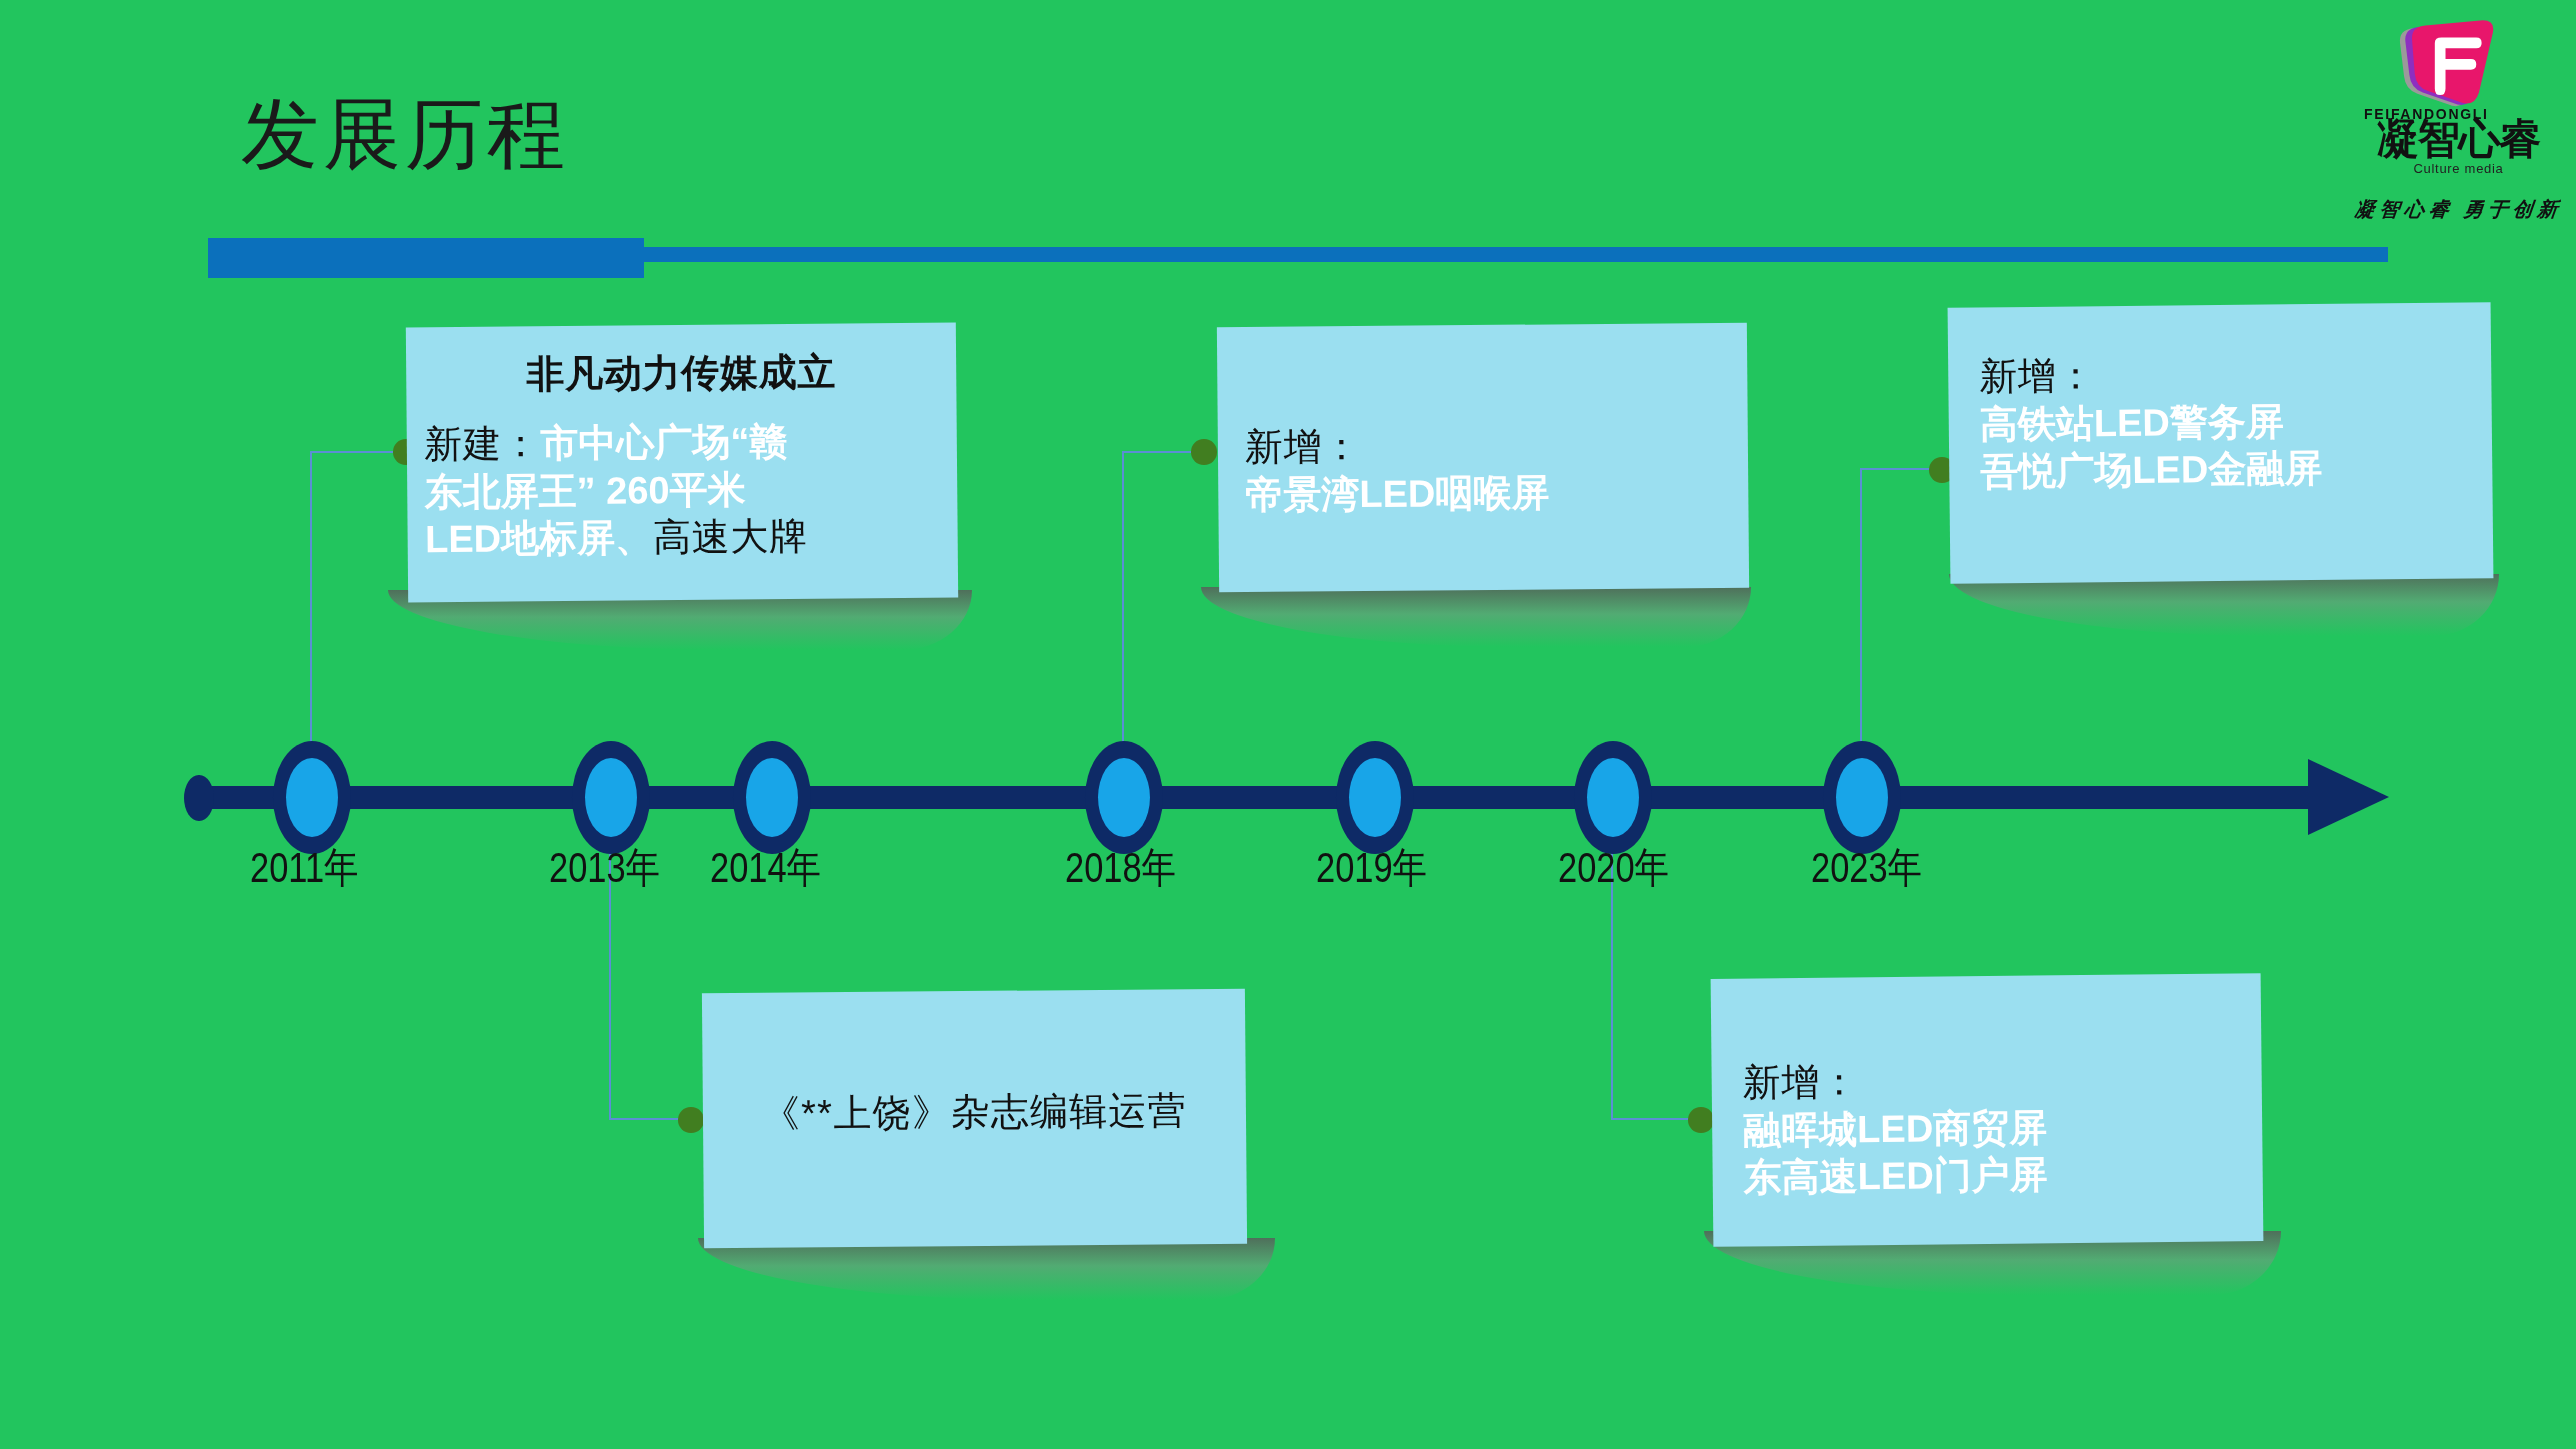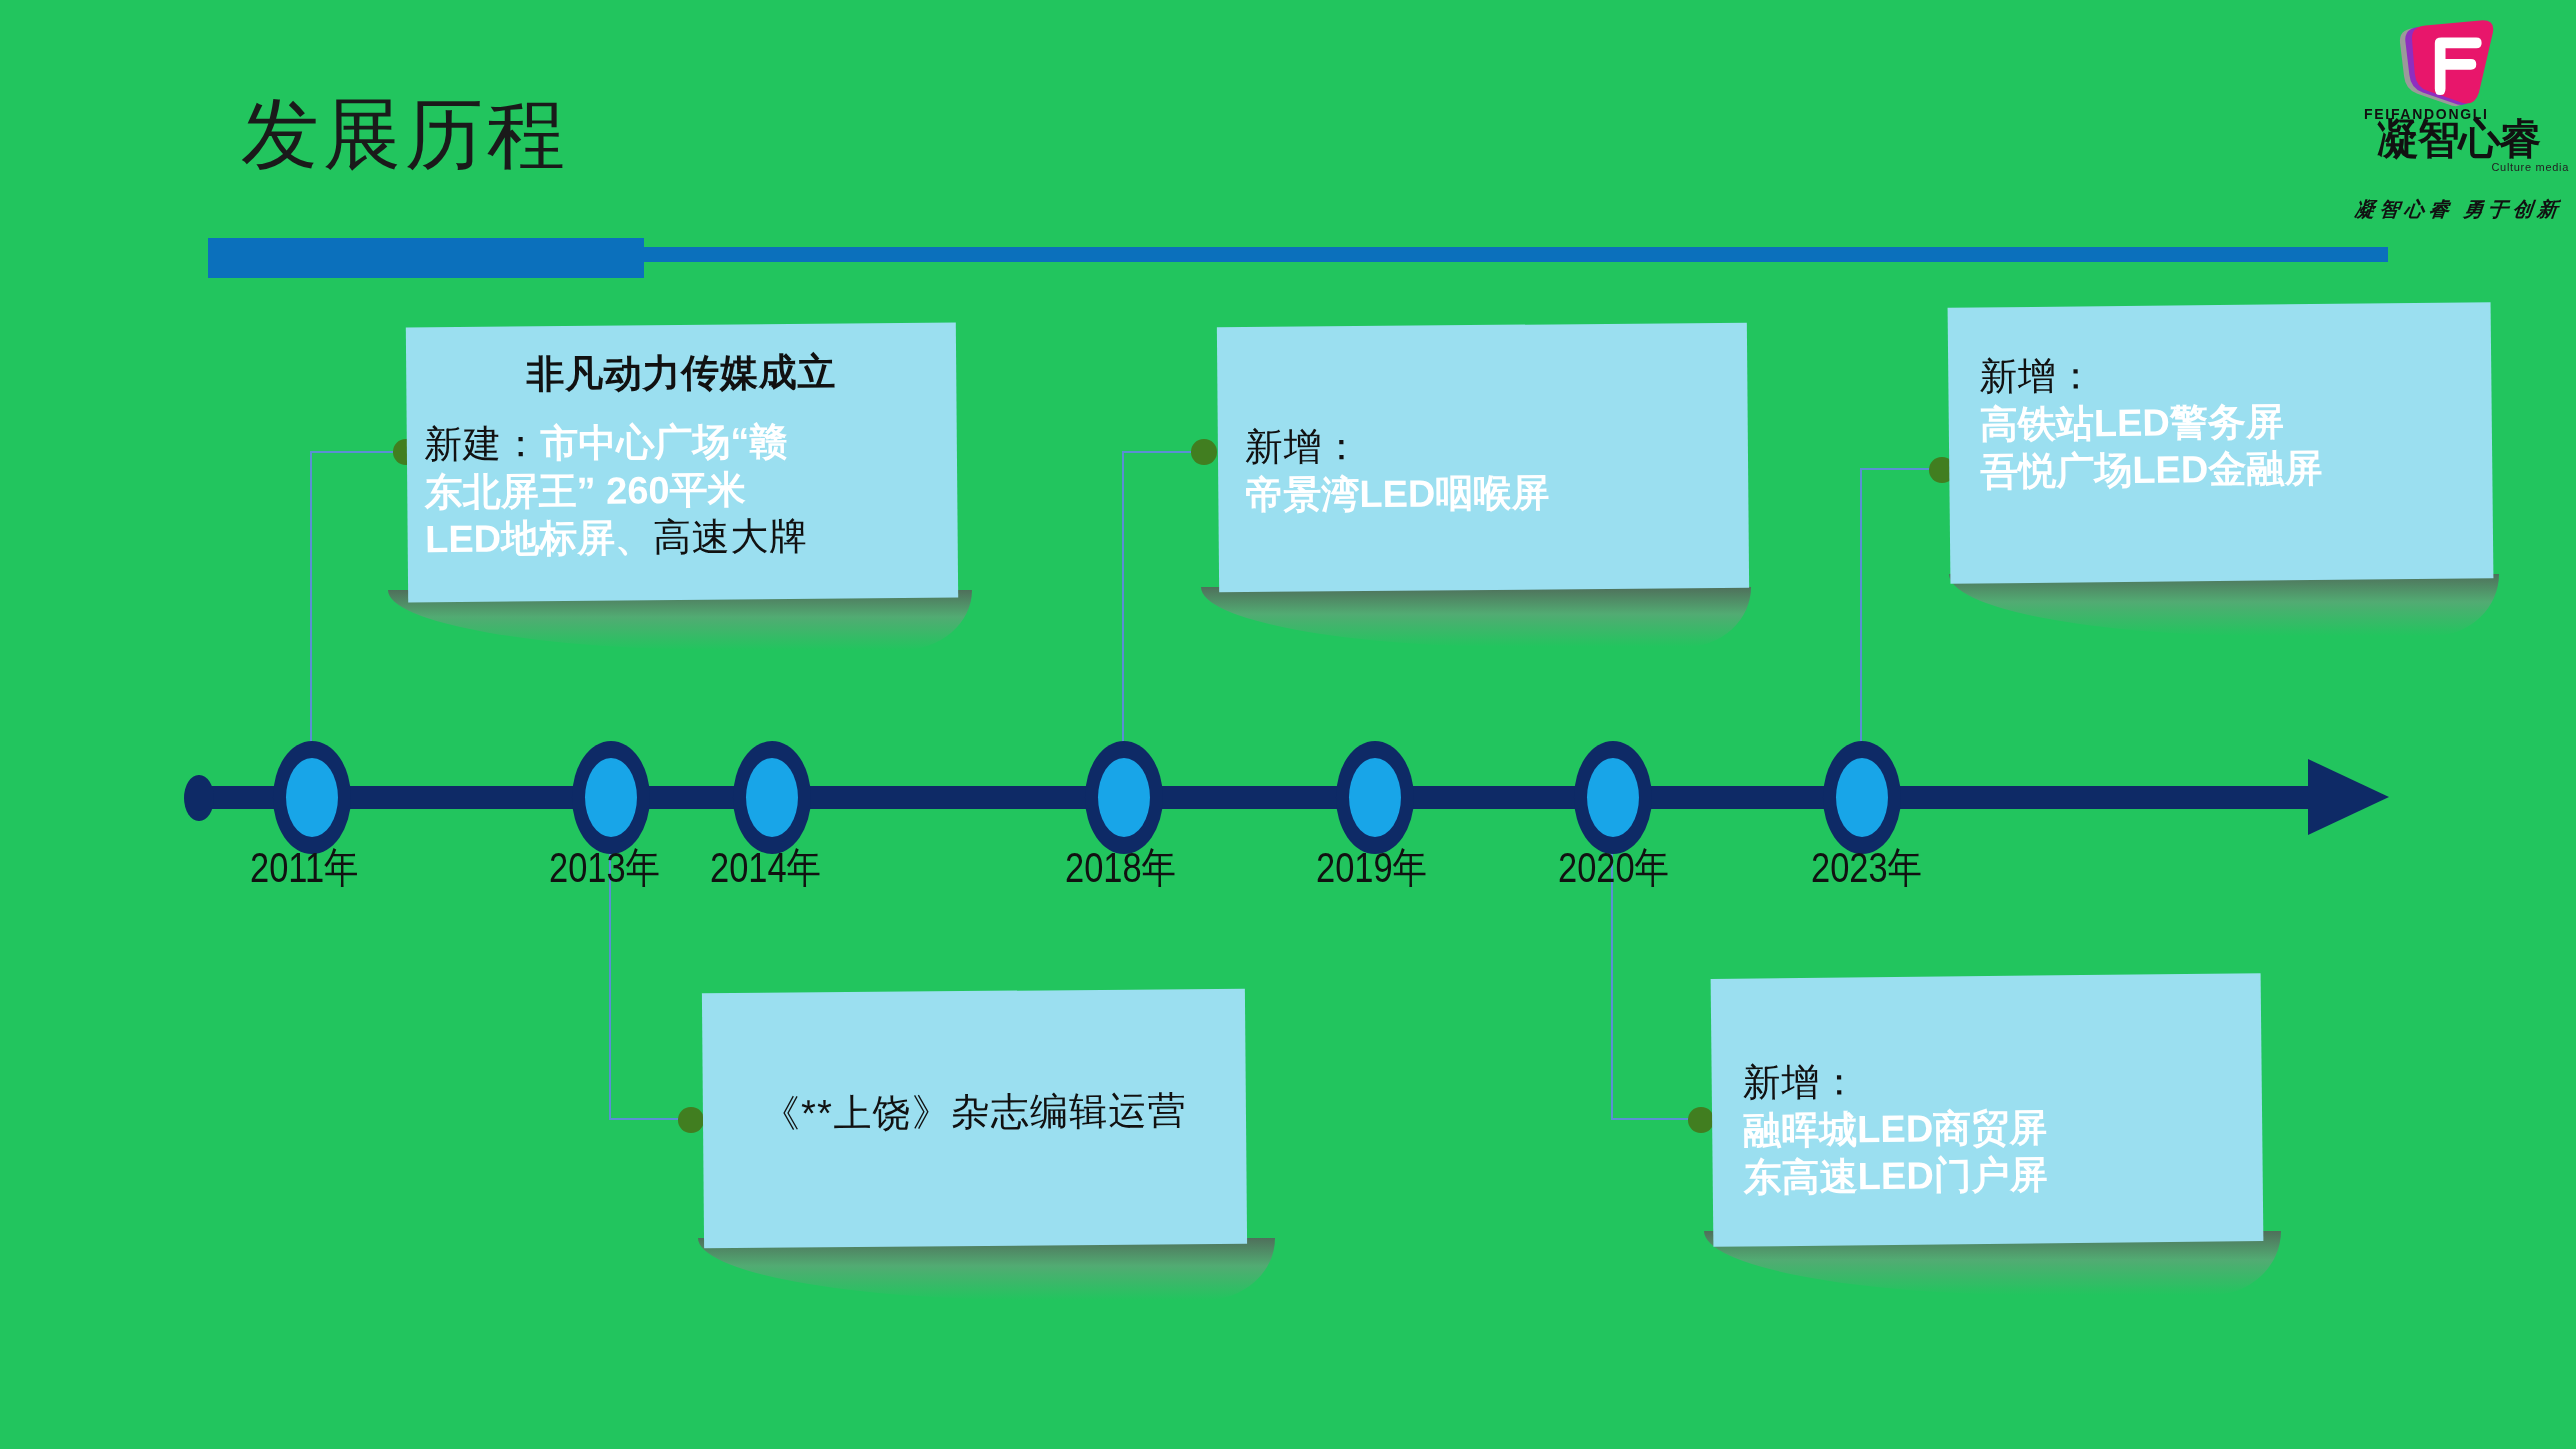--- a/index.html
+++ b/index.html
@@ -80,25 +80,24 @@
   }
   .logo-cn {
     font-size: 42px;
     font-weight: bold;
     letter-spacing: -1.3px;
     color: #111;
     line-height: 0.98;
     margin-top: -2.7px;
   }
   .logo-sub {
-    font-size: 11px;
+    font-size: 13px;
     color: #222;
     letter-spacing: 0.7px;
     margin-top: 1.3px;
-    text-align: right;
   }
   .logo-tagline {
     position: absolute;
     left: 0;
     top: 176px;
     width: 221px;
     text-align: center;
     font-family: "Liberation Serif", "DejaVu Serif", serif;
     font-size: 20px;
     font-style: italic;

